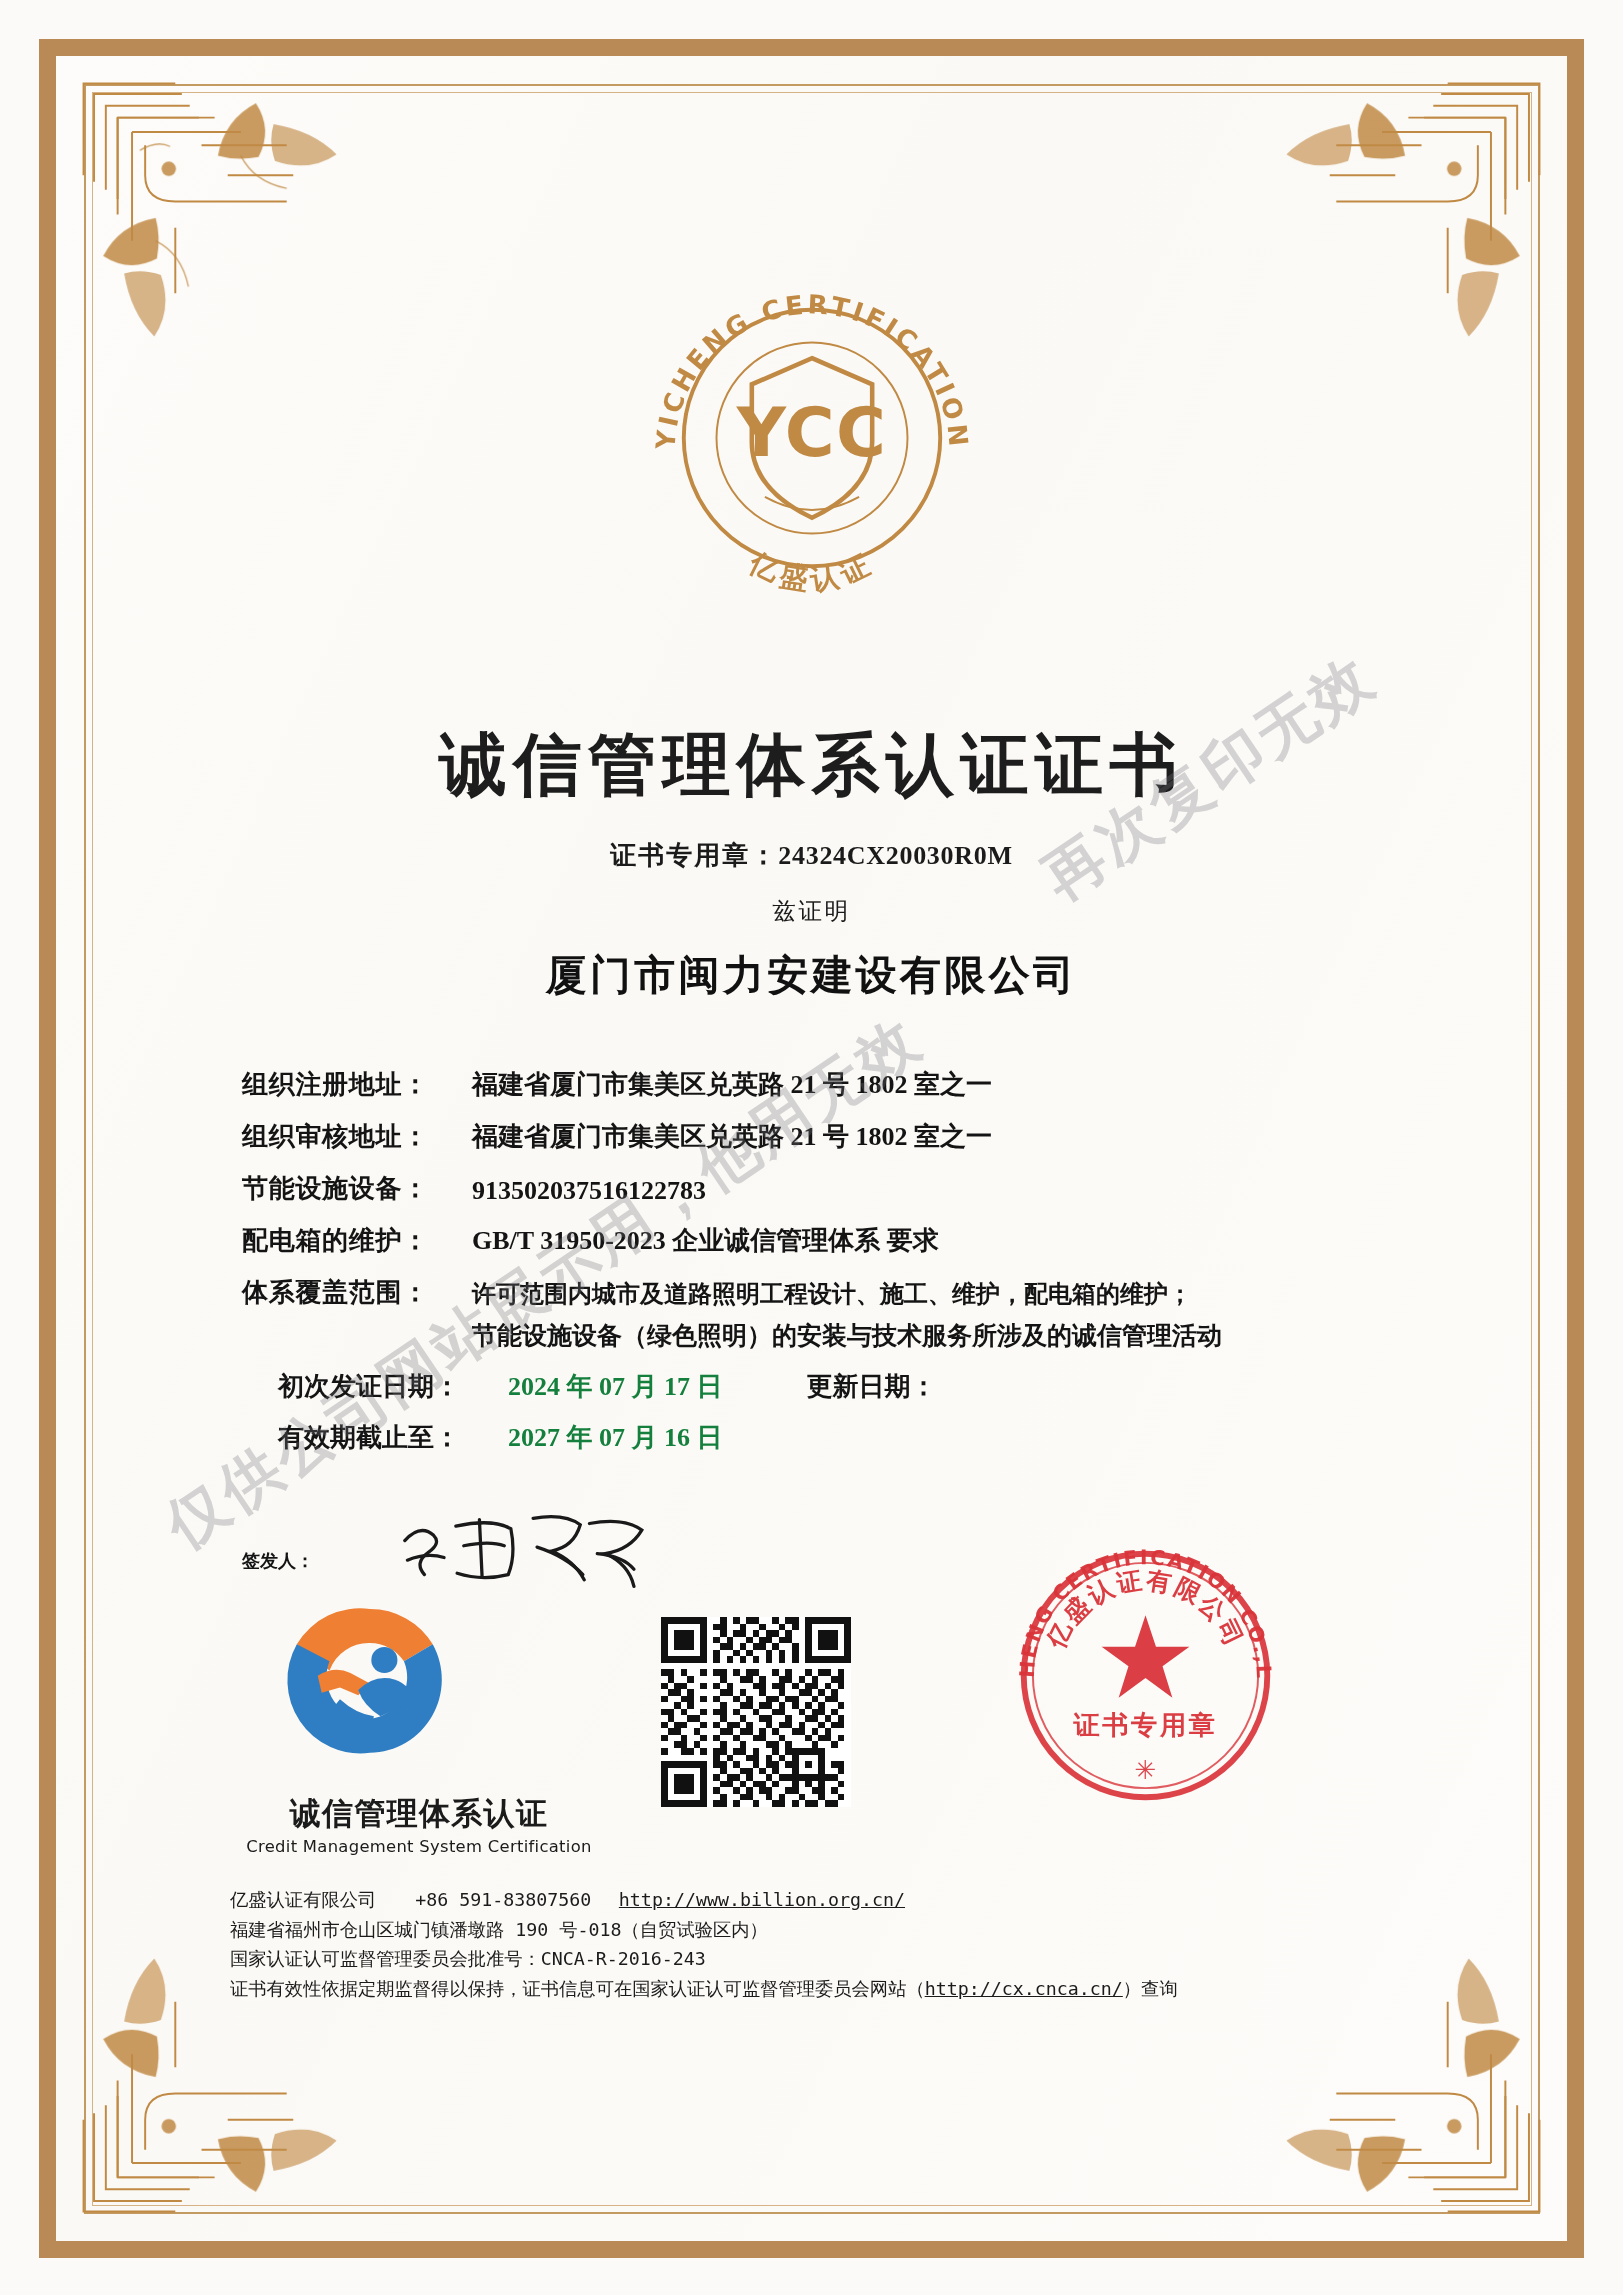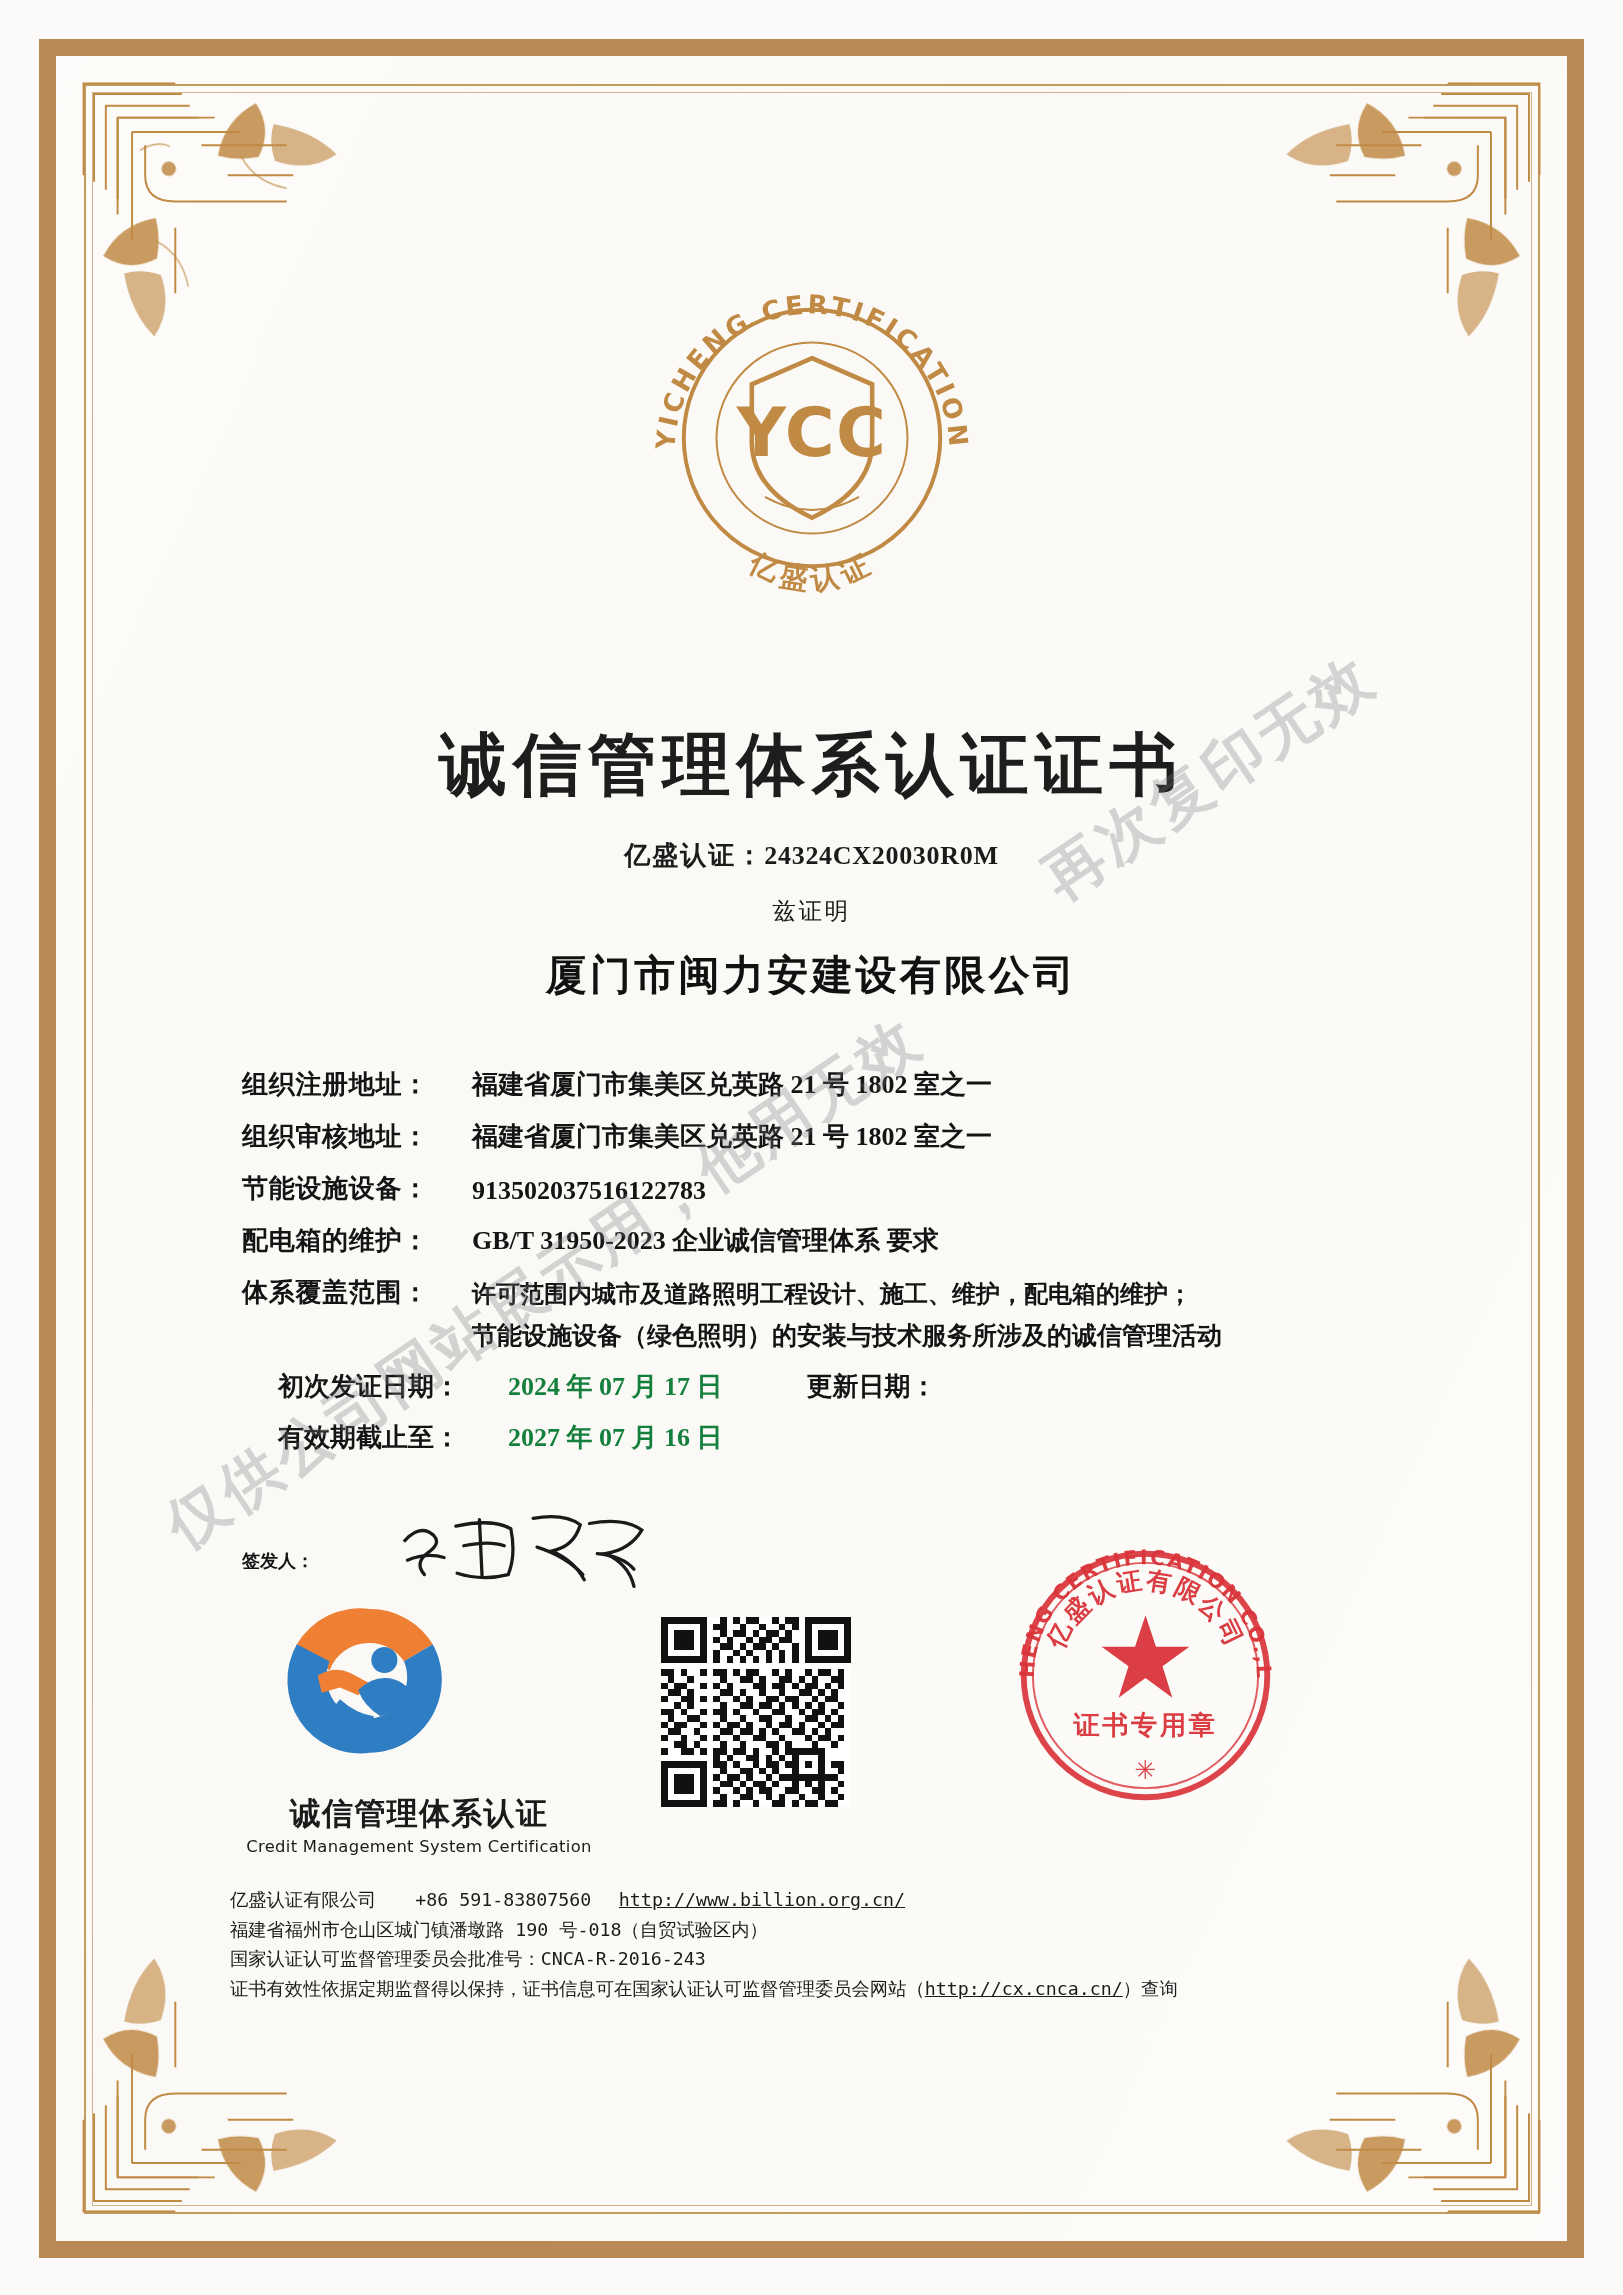--- a/index.html
+++ b/index.html
@@ -441,21 +441,21 @@
       <text x="280" y="268" text-anchor="middle" font-family="DejaVu Sans, sans-serif" font-size="104" font-weight="bold" fill="#c08a45" letter-spacing="2">YCC</text>
       <g stroke="#c08a45" stroke-width="3" fill="none">
         <path d="M208 330 q72 40 144 0"></path>
       </g>
     </svg>
   </div>
 
   <div class="cert-title">诚信管理体系认证证书</div>
 
   <div class="cert-no">
-    <span class="lbl">亿盛认证：</span><span>24324CX20030R0M</span>
+    <span class="lbl">证书专用章：</span><span>24324CX20030R0M</span>
   </div>
 
   <div class="hereby">兹证明</div>
 
   <div class="company">厦门市闽力安建设有限公司</div>
 
   <div class="details">
 
     <div class="row">
       <div class="k">组织注册地址：</div>

